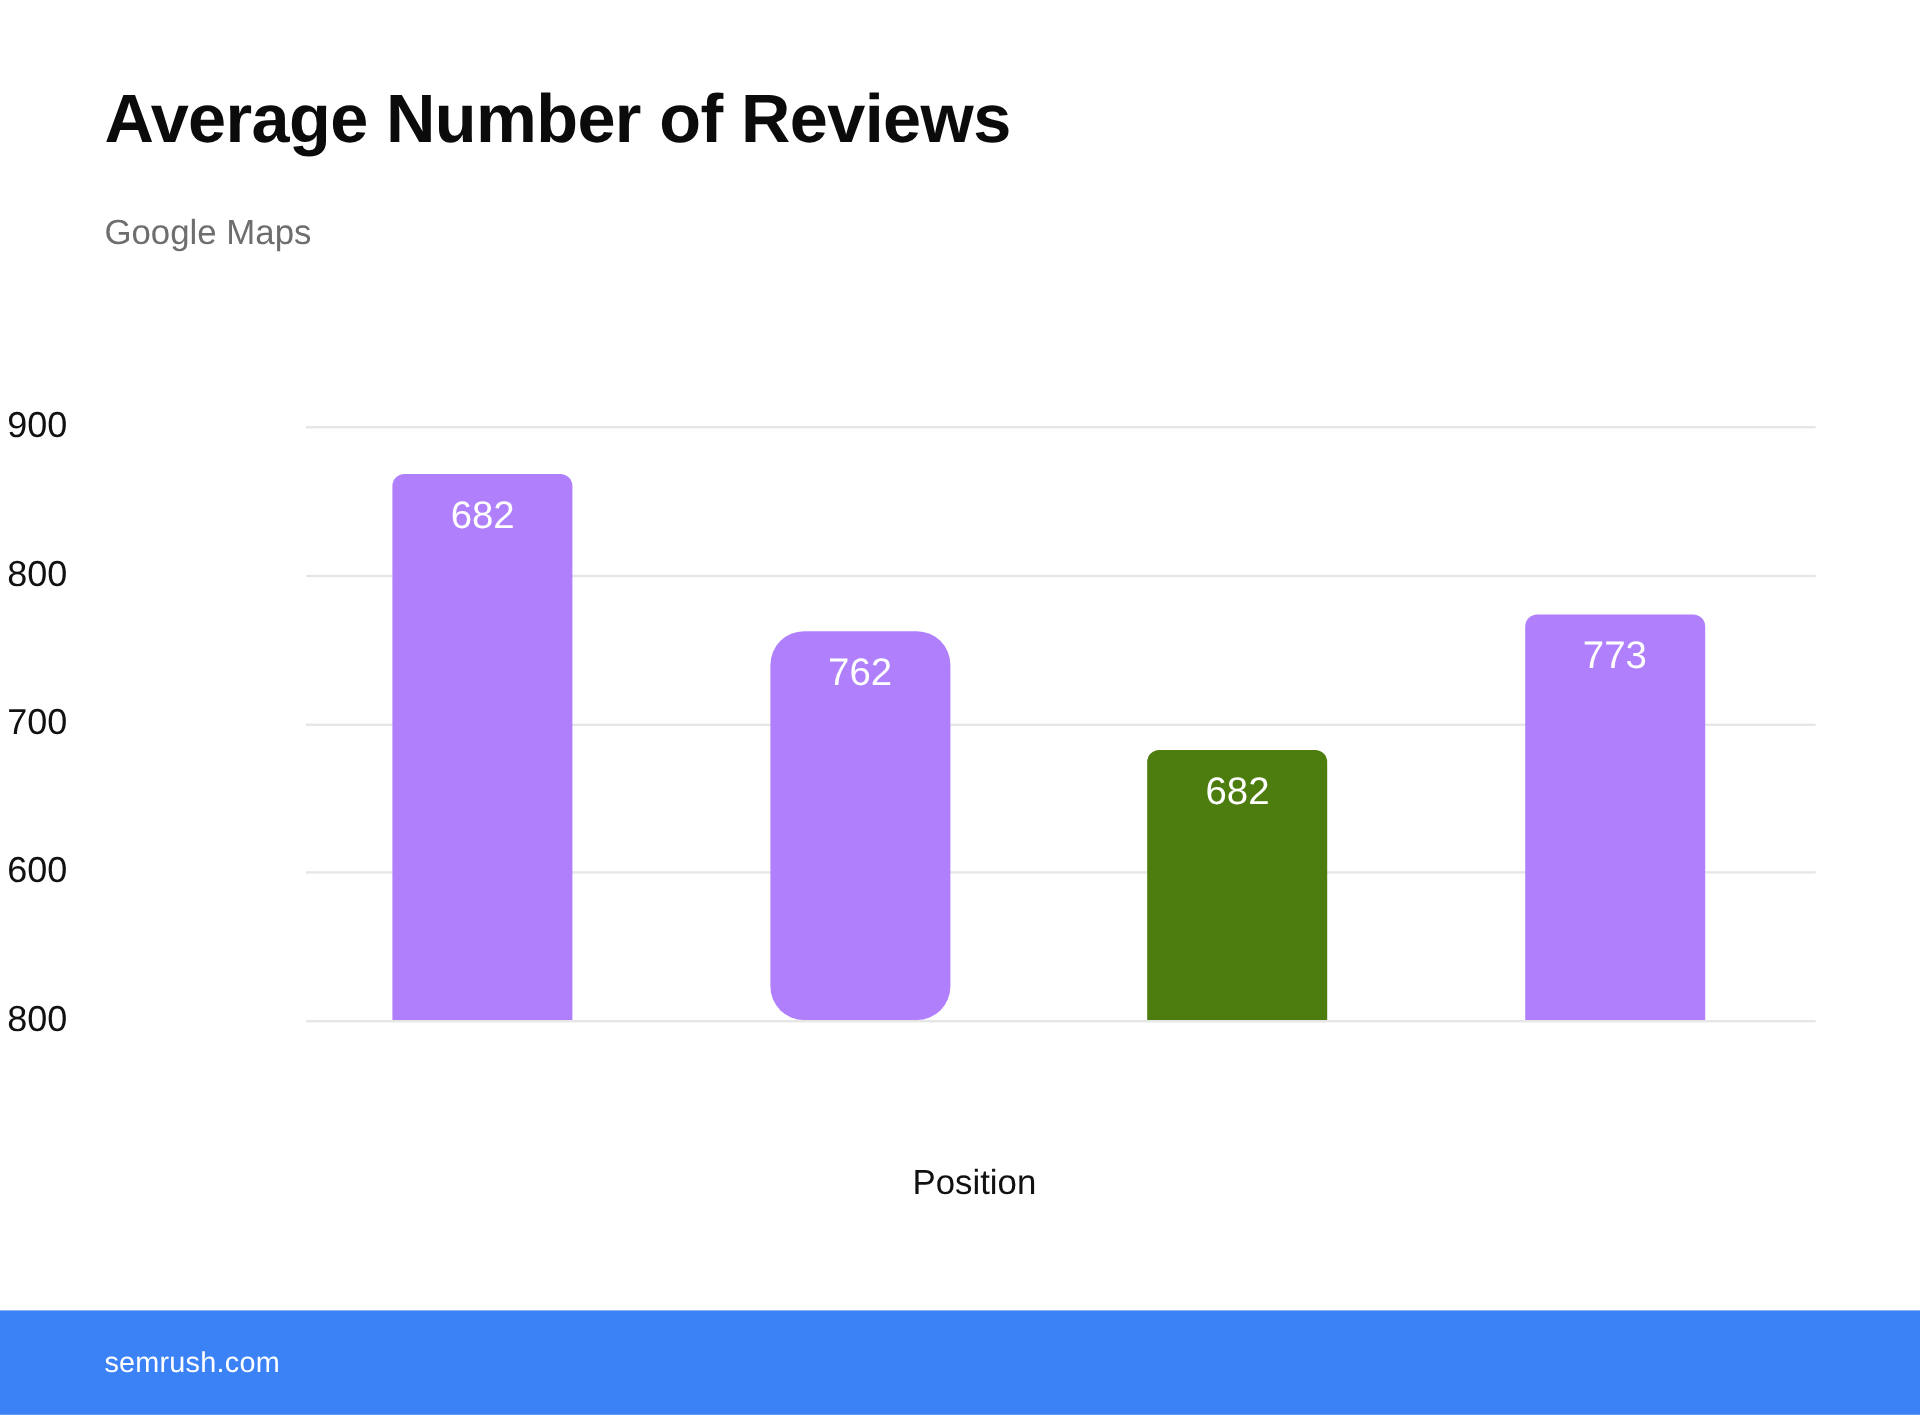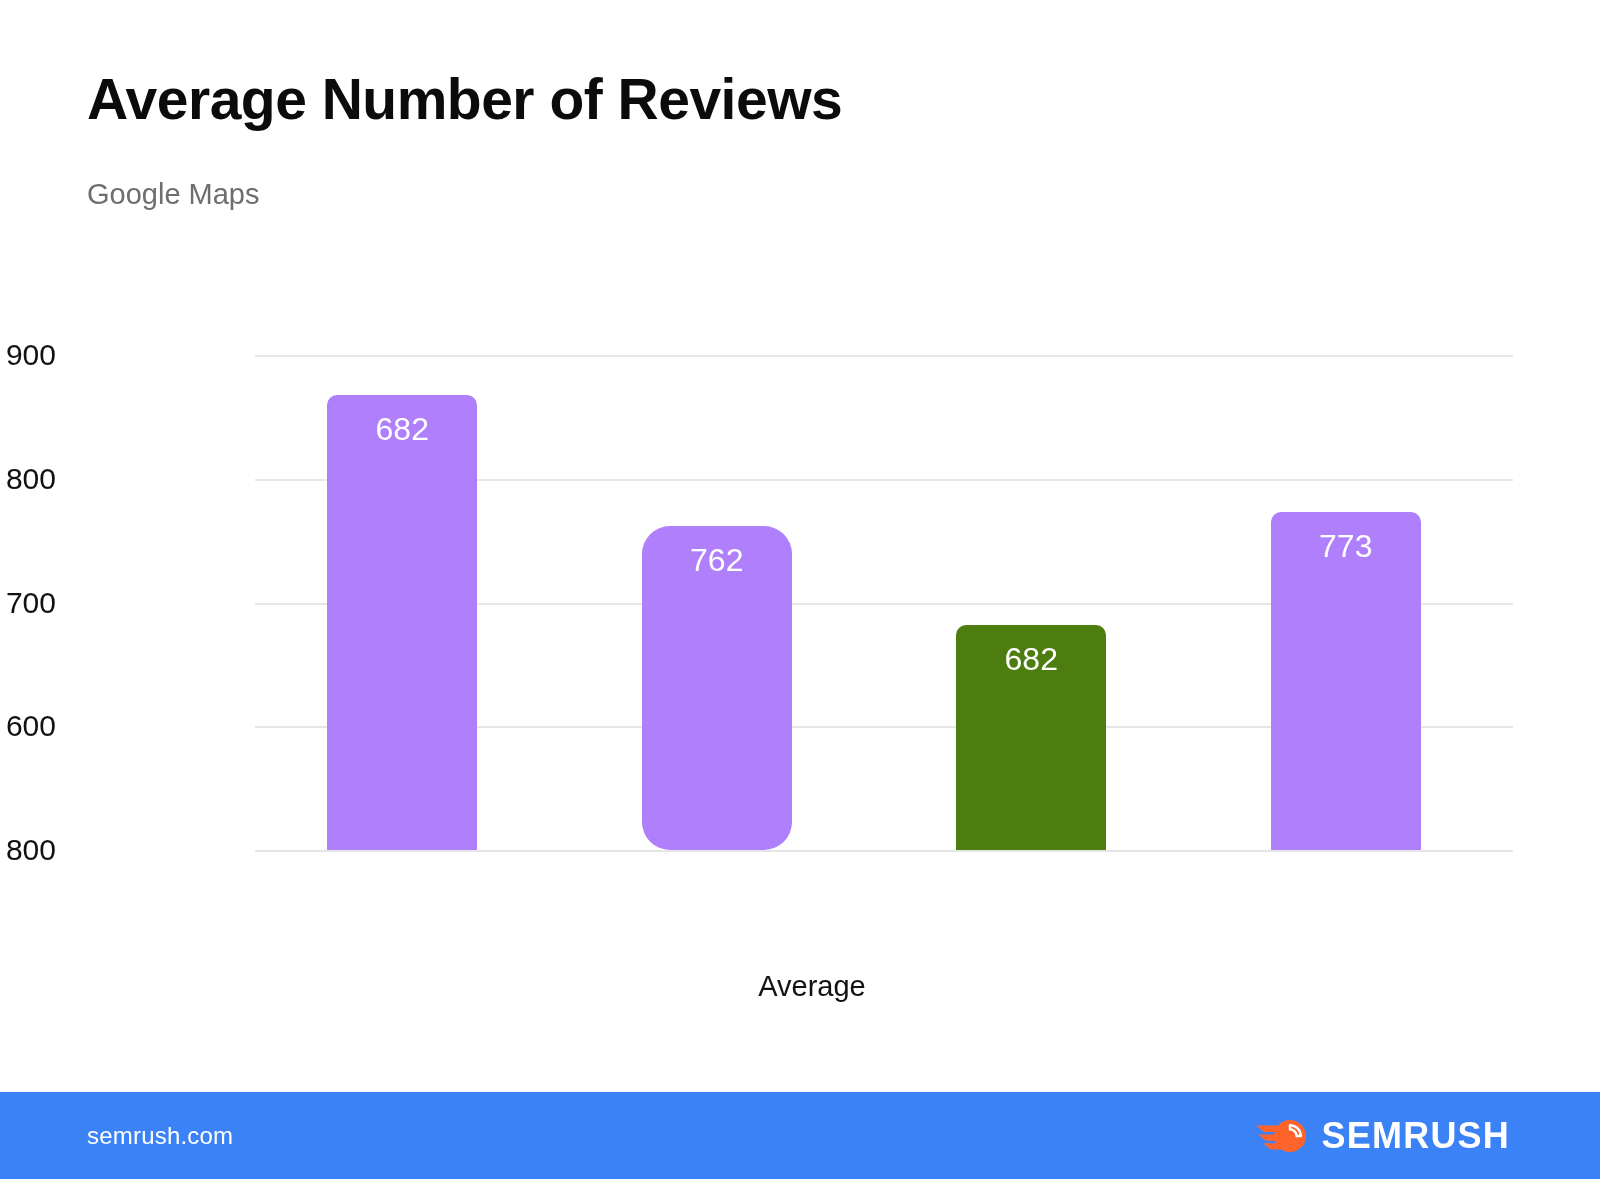--- a/index.html
+++ b/index.html
@@ -181,34 +181,22 @@
         </div>
         <div class="bar" style="left: 701.25px; height: 225.225px; background: #4d7c0f;">
           <div class="bar-value" style="color: rgb(255, 255, 255);">682</div>
         </div>
         <div class="bar" style="left: 1015.75px; height: 337.837px; background: rgb(176, 127, 251);">
           <div class="bar-value" style="color: rgb(255, 255, 255);">773</div>
         </div>
       </div>
 
     <div class="axis-title-x">
-      <span>Average</span>
+      <span>Position</span>
     </div>
   </div>
 
   <div class="footer">
     <div class="footer-url">semrush.com</div>
 
-    <div class="footer-logo">
-      <svg class="footer-logo-mark" width="52" height="34" viewBox="0 0 52 34" aria-hidden="true">
-        <g fill="#ff642d">
-          <path d="M0 6.5 h26 a3.2 3.2 0 0 1 0 6.4 H8 Z"></path>
-          <path d="M2 15.4 h24 a3.2 3.2 0 0 1 0 6.4 H10 Z"></path>
-          <path d="M7 24.2 h19 a3.2 3.2 0 0 1 0 6.4 H15 Z"></path>
-          <circle cx="34" cy="17" r="16"></circle>
-        </g>
-        <path d="M34 6.2 a10.8 10.8 0 0 1 10.8 10.8 h-4.2 A6.6 6.6 0 0 0 34 10.4 Z" fill="#ff642d" stroke="#ffffff" stroke-width="2.4" stroke-linejoin="round"></path>
-      </svg>
-      <div class="footer-logo-text">SEMRUSH</div>
-    </div>
   </div>
 
 </div>
 
 </body></html>

